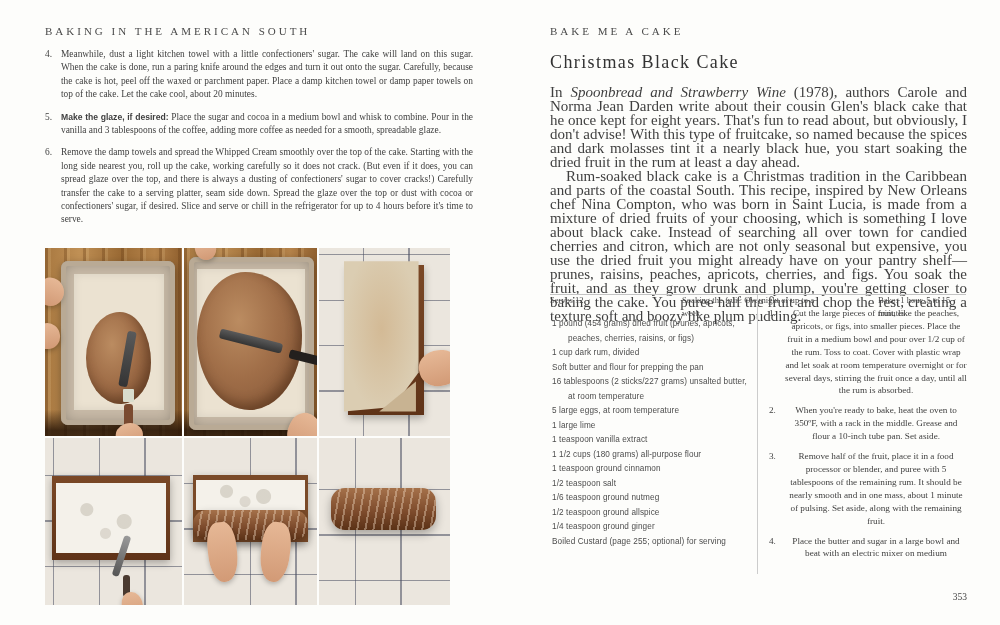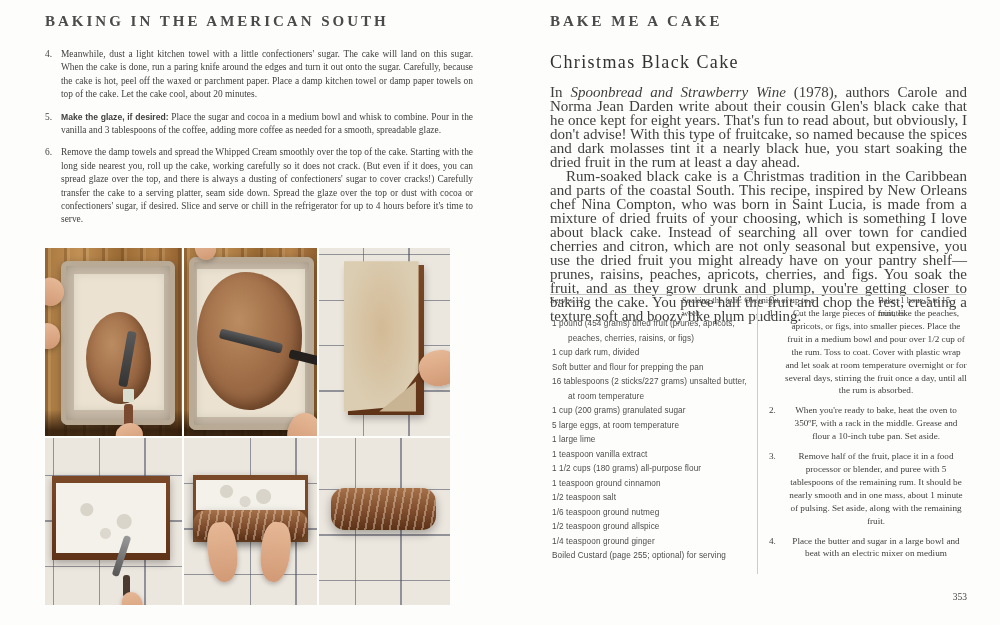--- a/index.html
+++ b/index.html
@@ -1,20 +1,20 @@
 <!DOCTYPE html>
 <html><head>
 <meta charset="utf-8">
 <style>
   html,body{margin:0;padding:0;background:#fdfdfb;}
   .spread{position:relative;width:1000px;height:625px;background:#fdfdfb;overflow:hidden;
           font-family:"Liberation Serif", serif;color:#3f3f3f;}
 
   
-  .running-head{position:absolute;top:13px;font-size:15px;font-weight:bold;letter-spacing:3px;color:#4a4a4a;}
+  .running-head{position:absolute;top:25px;font-size:11px;font-weight:normal;letter-spacing:3px;color:#4a4a4a;}
   .head-left{left:45px;}
   .head-right{left:550px;width:417px;}
 
   
   .steps-left{position:absolute;left:45px;top:48px;width:428px;}
   .stepL{display:flex;margin-bottom:9px;font-size:9.4px;line-height:13.4px;}
   .stepL .num{flex:none;width:16px;}
   .stepL .txt{flex:1;text-align:justify;}
   .bold-lead{font-family:"Liberation Sans", sans-serif;font-weight:bold;font-size:8.6px;}
 
@@ -163,21 +163,20 @@
   </div>
 
   <div class="hrule"></div>
   <div class="vrule"></div>
 
   <div class="ingredients">
     <div class="ing">1 pound (454 grams) dried fruit (prunes, apricots, peaches, cherries, raisins, or figs)</div>
     <div class="ing">1 cup dark rum, divided</div>
     <div class="ing">Soft butter and flour for prepping the pan</div>
     <div class="ing">16 tablespoons (2 sticks/227 grams) unsalted butter, at room temperature</div>
-    <div class="ing">1 cup (200 grams) granulated sugar</div>
     <div class="ing">5 large eggs, at room temperature</div>
     <div class="ing">1 large lime</div>
     <div class="ing">1 teaspoon vanilla extract</div>
     <div class="ing">1 1/2 cups (180 grams) all-purpose flour</div>
     <div class="ing">1 teaspoon ground cinnamon</div>
     <div class="ing">1/2 teaspoon salt</div>
     <div class="ing">1/6 teaspoon ground nutmeg</div>
     <div class="ing">1/2 teaspoon ground allspice</div>
     <div class="ing">1/4 teaspoon ground ginger</div>
     <div class="ing">Boiled Custard (page 255; optional) for serving</div>

